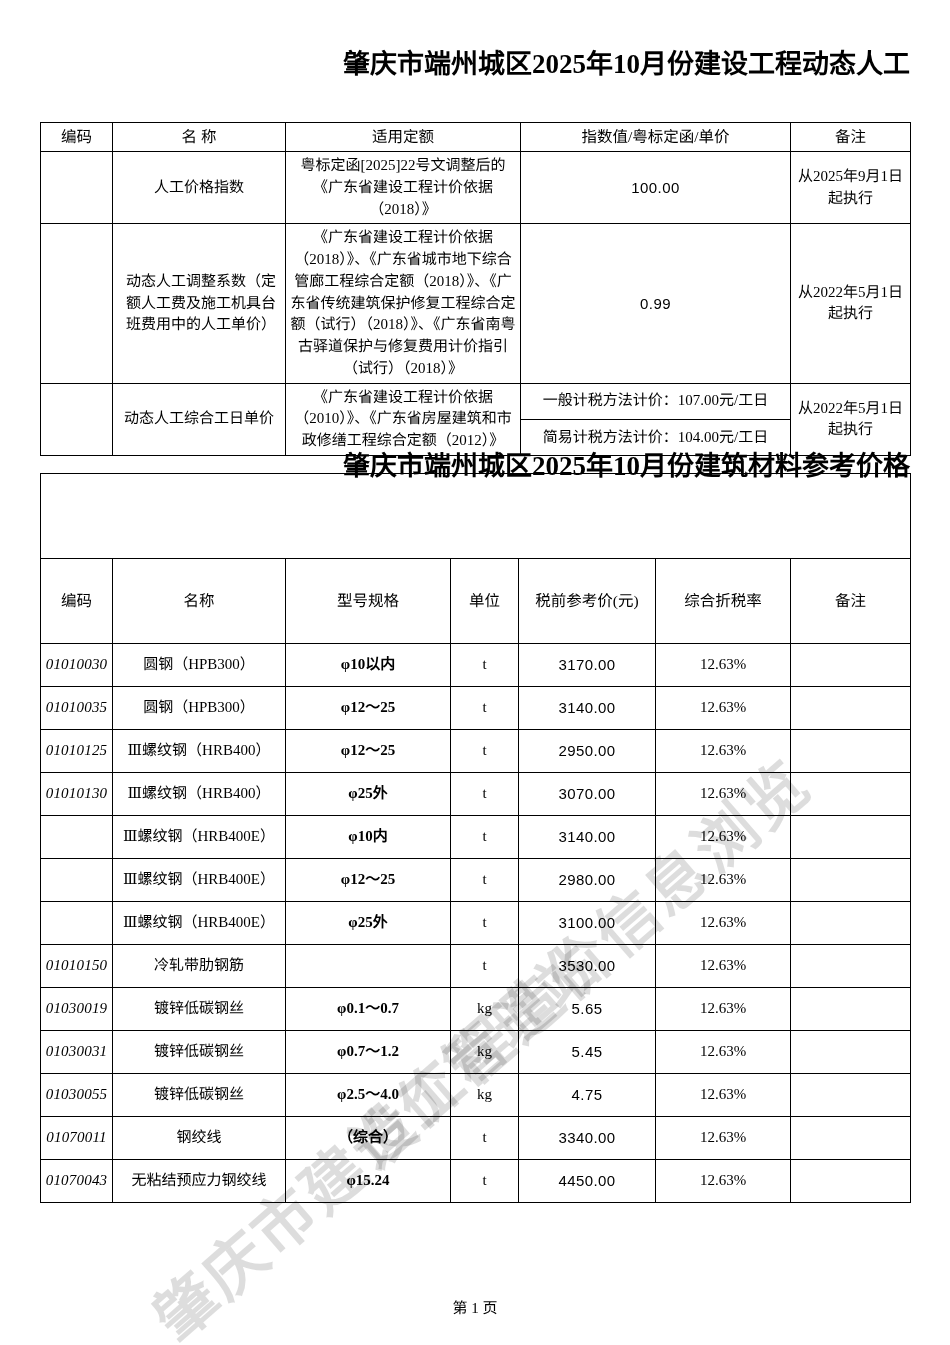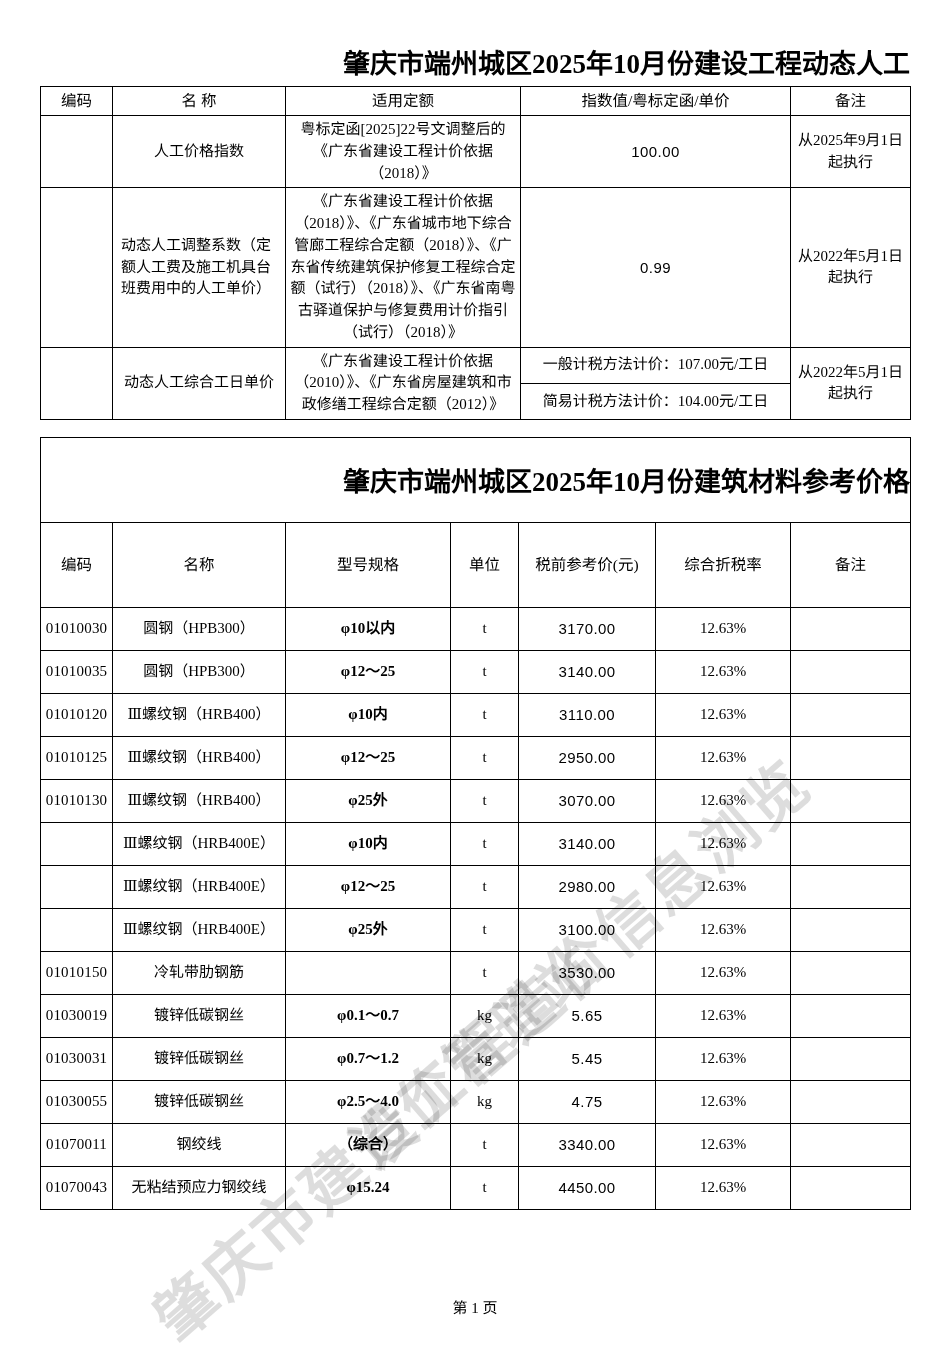--- a/index.html
+++ b/index.html
@@ -66,32 +66,33 @@
   }
   .title-1 {
     position: absolute;
     left: 40px;
     top: 48px;
     width: 870px;
   }
   .title-2 {
     position: absolute;
     left: 45px;
-    top: 466px;
+    top: 450px;
     width: 865px;
     z-index: 6;
   }
 
   
   table {
     border-collapse: collapse;
     table-layout: fixed;
     position: absolute;
     z-index: 4;
     background: transparent;
+    margin-top: 36px;
   }
   table.t1 {
     left: 40px;
     top: 86px;
     width: 870px;
   }
   table.t2 {
     left: 40px;
     top: 437px;
     width: 870px;
@@ -103,21 +104,21 @@
     font-weight: normal;
     text-align: center;
     vertical-align: middle;
     line-height: 1.42;
     background: transparent;
   }
   .t1 .hdr td, .t2 .hdr td {
     font-size: 15.5px;
   }
   .cell-left {
-    text-align: left;
+    text-align: center;
     padding-left: 8px;
   }
   .txt-block {
     line-height: 1.45;
     font-size: 14.5px;
   }
   .mono-num {
     font-family: Liberation Sans, sans-serif;
     letter-spacing: 0.4px;
   }
@@ -135,20 +136,21 @@
   .t2 .datarow td {
     height: 36px;
     font-size: 15px;
   }
   .t1 td {
     font-size: 15px;
   }
   .code-cell {
     font-size: 14.5px;
     letter-spacing: 0.2px;
+    font-style: italic;
   }
   .spec-cell {
     font-size: 15px;
     font-weight: bold;
   }
   .pct-cell {
     font-size: 14.5px;
   }
 
   .page-footer {
@@ -258,29 +260,20 @@
         <tr class="datarow">
           <td class="code-cell">01010035</td>
           <td>圆钢（HPB300）</td>
           <td class="spec-cell">φ12～25</td>
           <td>t</td>
           <td class="mono-num">3140.00</td>
           <td class="pct-cell">12.63%</td>
           <td></td>
         </tr>
         <tr class="datarow">
-          <td class="code-cell">01010120</td>
-          <td>Ⅲ螺纹钢（HRB400）</td>
-          <td class="spec-cell">φ10内</td>
-          <td>t</td>
-          <td class="mono-num">3110.00</td>
-          <td class="pct-cell">12.63%</td>
-          <td></td>
-        </tr>
-        <tr class="datarow">
           <td class="code-cell">01010125</td>
           <td>Ⅲ螺纹钢（HRB400）</td>
           <td class="spec-cell">φ12～25</td>
           <td>t</td>
           <td class="mono-num">2950.00</td>
           <td class="pct-cell">12.63%</td>
           <td></td>
         </tr>
         <tr class="datarow">
           <td class="code-cell">01010130</td>

